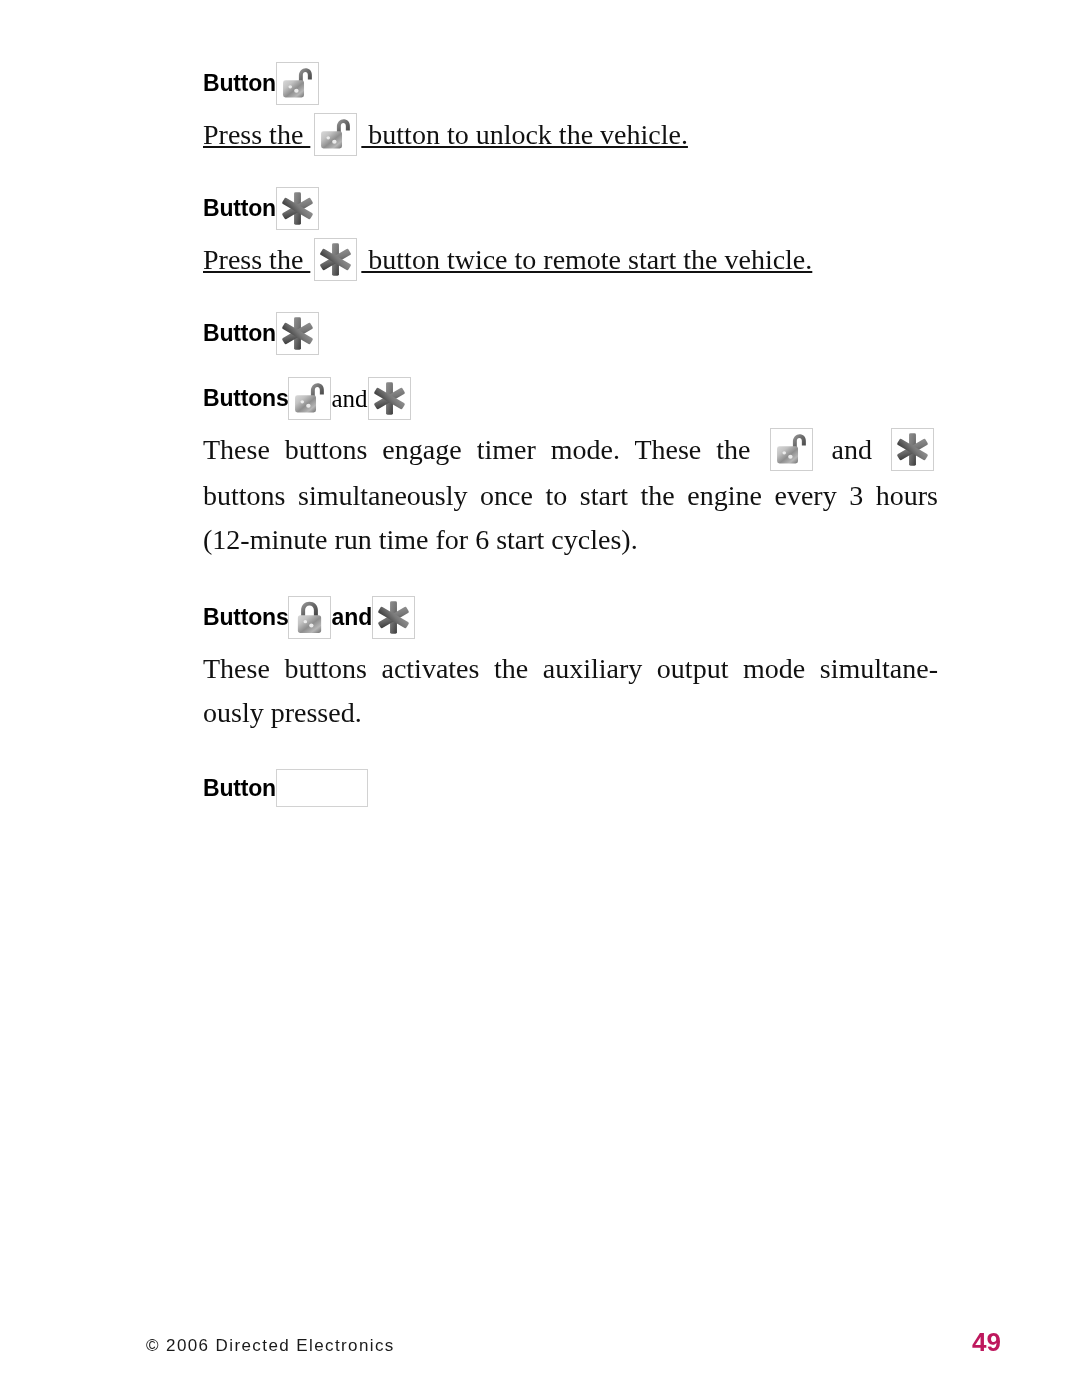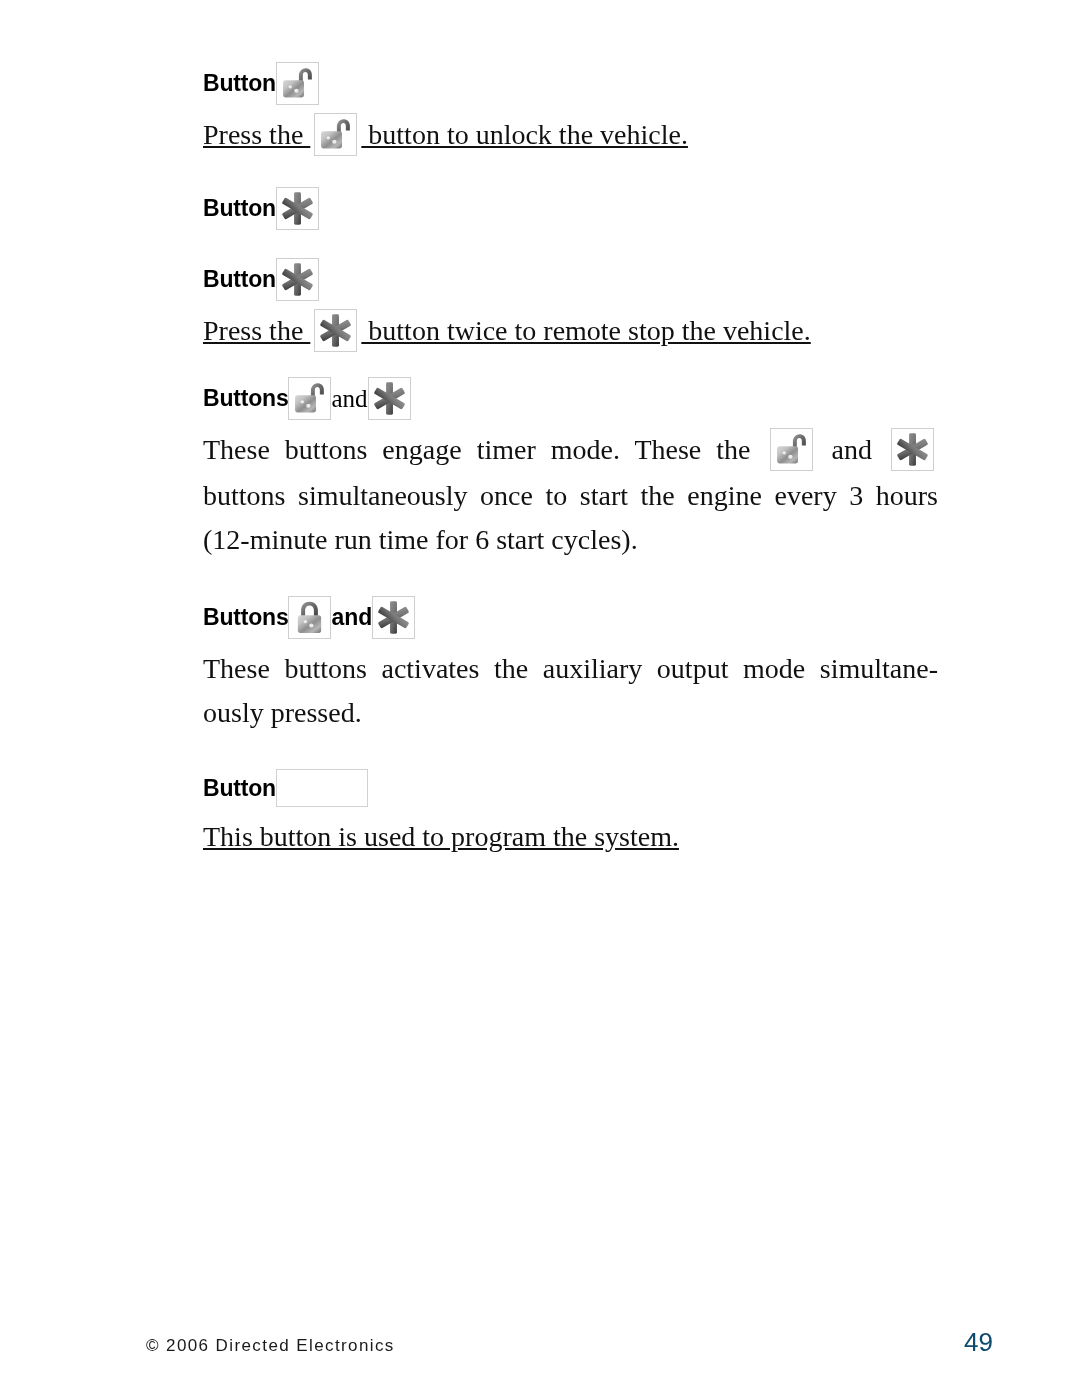--- a/index.html
+++ b/index.html
@@ -97,38 +97,38 @@
 
   
   .gap-sm { height: 22px; }
   .gap-md { height: 28px; }
   .gap-lg { height: 34px; }
 
   
   .footer {
     position: absolute;
     left: 146px;
-    right: 87px;
+    right: 79px;
     top: 1327px;
     display: flex;
     align-items: baseline;
     justify-content: space-between;
   }
   .footer-copy {
     font-family: "Liberation Sans", "DejaVu Sans", sans-serif;
     font-size: 17px;
     letter-spacing: 1.4px;
     color: #1a1a1a;
     white-space: nowrap;
   }
   .footer-page {
     font-family: "Liberation Sans", "DejaVu Sans", sans-serif;
-    font-weight: normal;
+    font-weight: bold;
     font-size: 26px;
-    color: #0c4a6e;
+    color: #be185d;
   }
 </style>
 </head>
 <body>
 
 <svg width="0" height="0" style="position:absolute" aria-hidden="true">
   <defs>
     <linearGradient id="gradBody" x1="0" y1="0" x2="1" y2="1">
       <stop offset="0%" stop-color="#d9d9d9"></stop>
       <stop offset="28%" stop-color="#c2c2c2"></stop>
@@ -193,36 +193,36 @@
 
     <div class="section">
       <div class="heading">
         <span class="heading-label">Button</span>
         <span class="chip">
             <svg viewBox="0 0 44 44">
               <use href="#sym-star"></use>
             </svg>
           </span>
       </div>
+      <p class="body-text left"><span>Press the </span><span class="chip inline"><svg viewBox="0 0 44 44">
+              <use href="#sym-star"></use>
+            </svg></span><span> button twice to remote start the vehicle.</span></p>
     </div>
 
     <div class="gap-md"></div>
 
     <div class="section">
       <div class="heading">
         <span class="heading-label">Button</span>
         <span class="chip">
             <svg viewBox="0 0 44 44">
               <use href="#sym-star"></use>
             </svg>
           </span>
       </div>
-      <p class="body-text left"><span>Press the </span><span class="chip inline"><svg viewBox="0 0 44 44">
-              <use href="#sym-star"></use>
-            </svg></span><span> button twice to remote stop the vehicle.</span></p>
     </div>
 
     <div class="gap-sm"></div>
 
     <div class="section">
       <div class="heading">
         <span class="heading-label">Buttons</span>
         <span class="chip">
             <svg viewBox="0 0 44 44">
               <use href="#sym-unlock"></use>
@@ -262,21 +262,20 @@
       <p class="body-text">These buttons activates the auxiliary output mode simultane-ously pressed.</p>
     </div>
 
     <div class="gap-lg"></div>
 
     <div class="section">
       <div class="heading">
         <span class="heading-label">Button</span>
         <span class="chip blank"></span>
       </div>
-      <p class="body-text left">This button is used to program the system.</p>
     </div>
 
   </div>
 
   <div class="footer">
     <span class="footer-copy">© 2006 Directed Electronics</span>
     <span class="footer-page">49</span>
   </div>
 </div>
 

